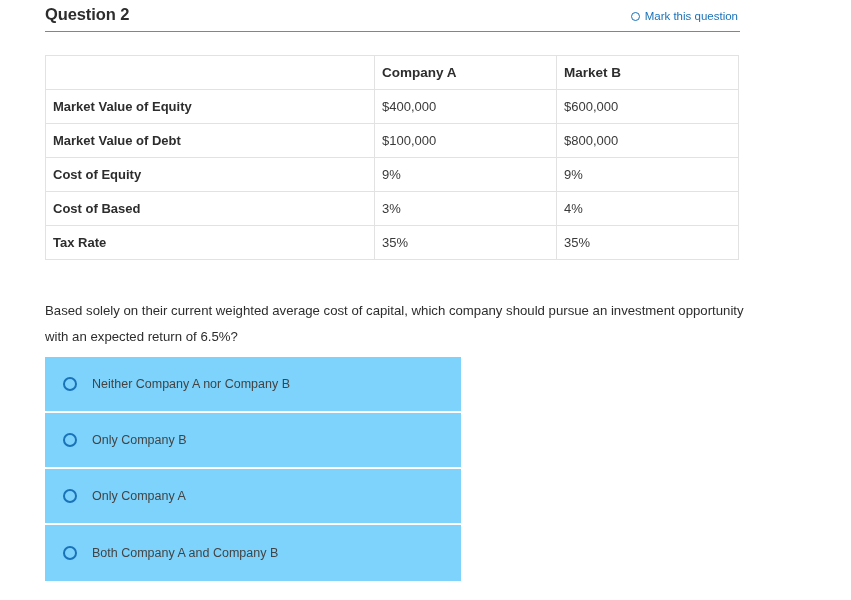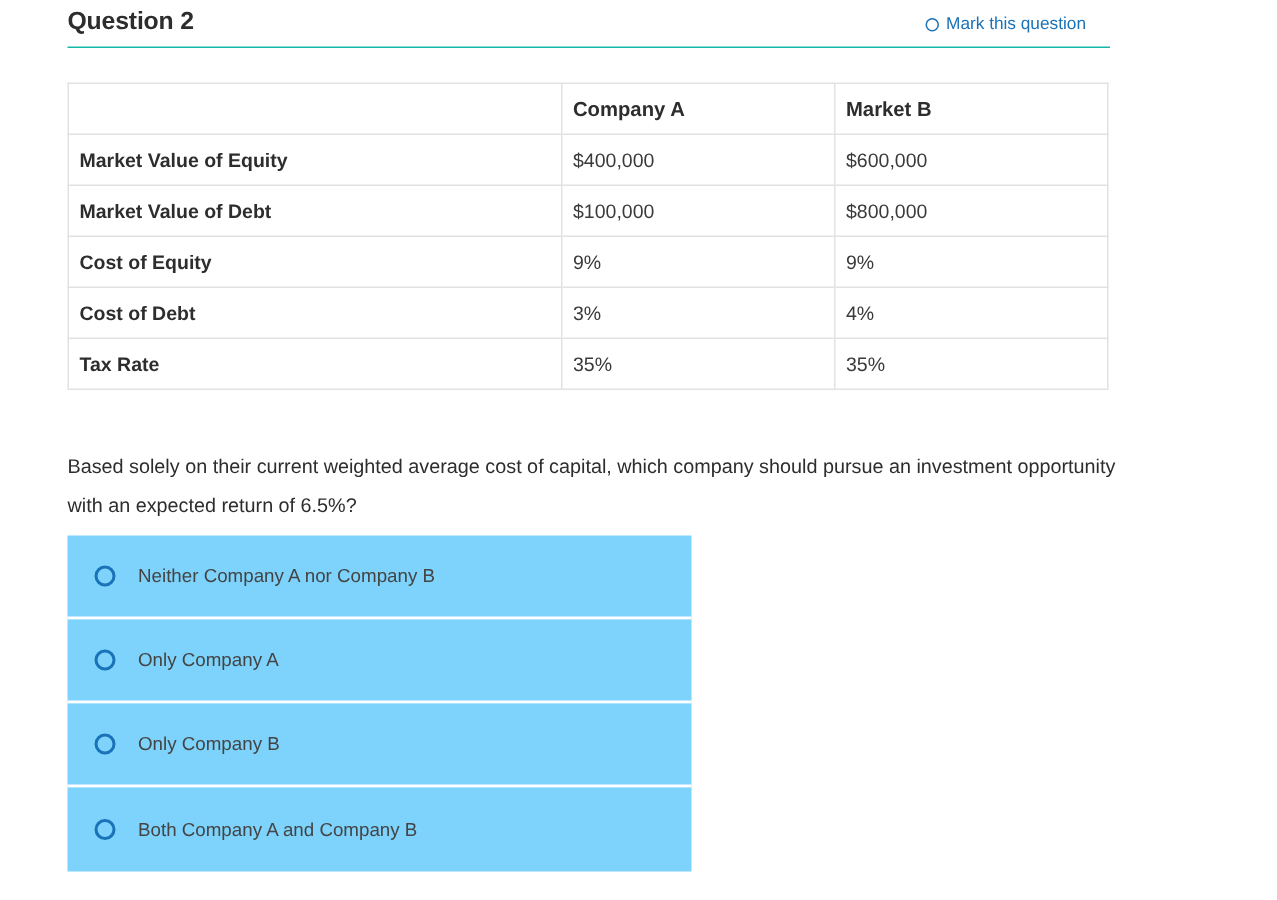--- a/index.html
+++ b/index.html
@@ -31,21 +31,21 @@
     left: 0;
     top: 5px;
     font-size: 16.5px;
     font-weight: bold;
     letter-spacing: -0.1px;
     color: #2d2d2d;
     white-space: nowrap;
   }
   .mark-question {
     position: absolute;
-    right: 16px;
+    right: 2px;
     top: 10px;
     display: flex;
     align-items: center;
     gap: 5px;
     color: #1a72b8;
     font-size: 11.5px;
     cursor: pointer;
     white-space: nowrap;
   }
   .mark-circle {
@@ -182,44 +182,44 @@
       <td class="row-label">Market Value of Debt</td>
       <td class="cell-value">$100,000</td>
       <td class="cell-value">$800,000</td>
     </tr>
     <tr>
       <td class="row-label">Cost of Equity</td>
       <td class="cell-value">9%</td>
       <td class="cell-value">9%</td>
     </tr>
     <tr>
-      <td class="row-label">Cost of Debt</td>
+      <td class="row-label">Cost of Based</td>
       <td class="cell-value">3%</td>
       <td class="cell-value">4%</td>
     </tr>
     <tr>
       <td class="row-label">Tax Rate</td>
       <td class="cell-value">35%</td>
       <td class="cell-value">35%</td>
     </tr>
   </tbody>
 </table>
 
 <div class="prompt">Based solely on their current weighted average cost of capital, which company should pursue an investment opportunity with an expected return of 6.5%?</div>
 
 <div class="options">
   <div class="option-row">
     <span class="radio"></span>
     <span class="option-label">Neither Company A nor Company B</span>
   </div>
   <div class="option-row">
     <span class="radio"></span>
+    <span class="option-label">Only Company B</span>
+  </div>
+  <div class="option-row">
+    <span class="radio"></span>
     <span class="option-label">Only Company A</span>
   </div>
   <div class="option-row">
     <span class="radio"></span>
-    <span class="option-label">Only Company B</span>
-  </div>
-  <div class="option-row">
-    <span class="radio"></span>
     <span class="option-label">Both Company A and Company B</span>
   </div>
 </div>
 
 </body></html>

